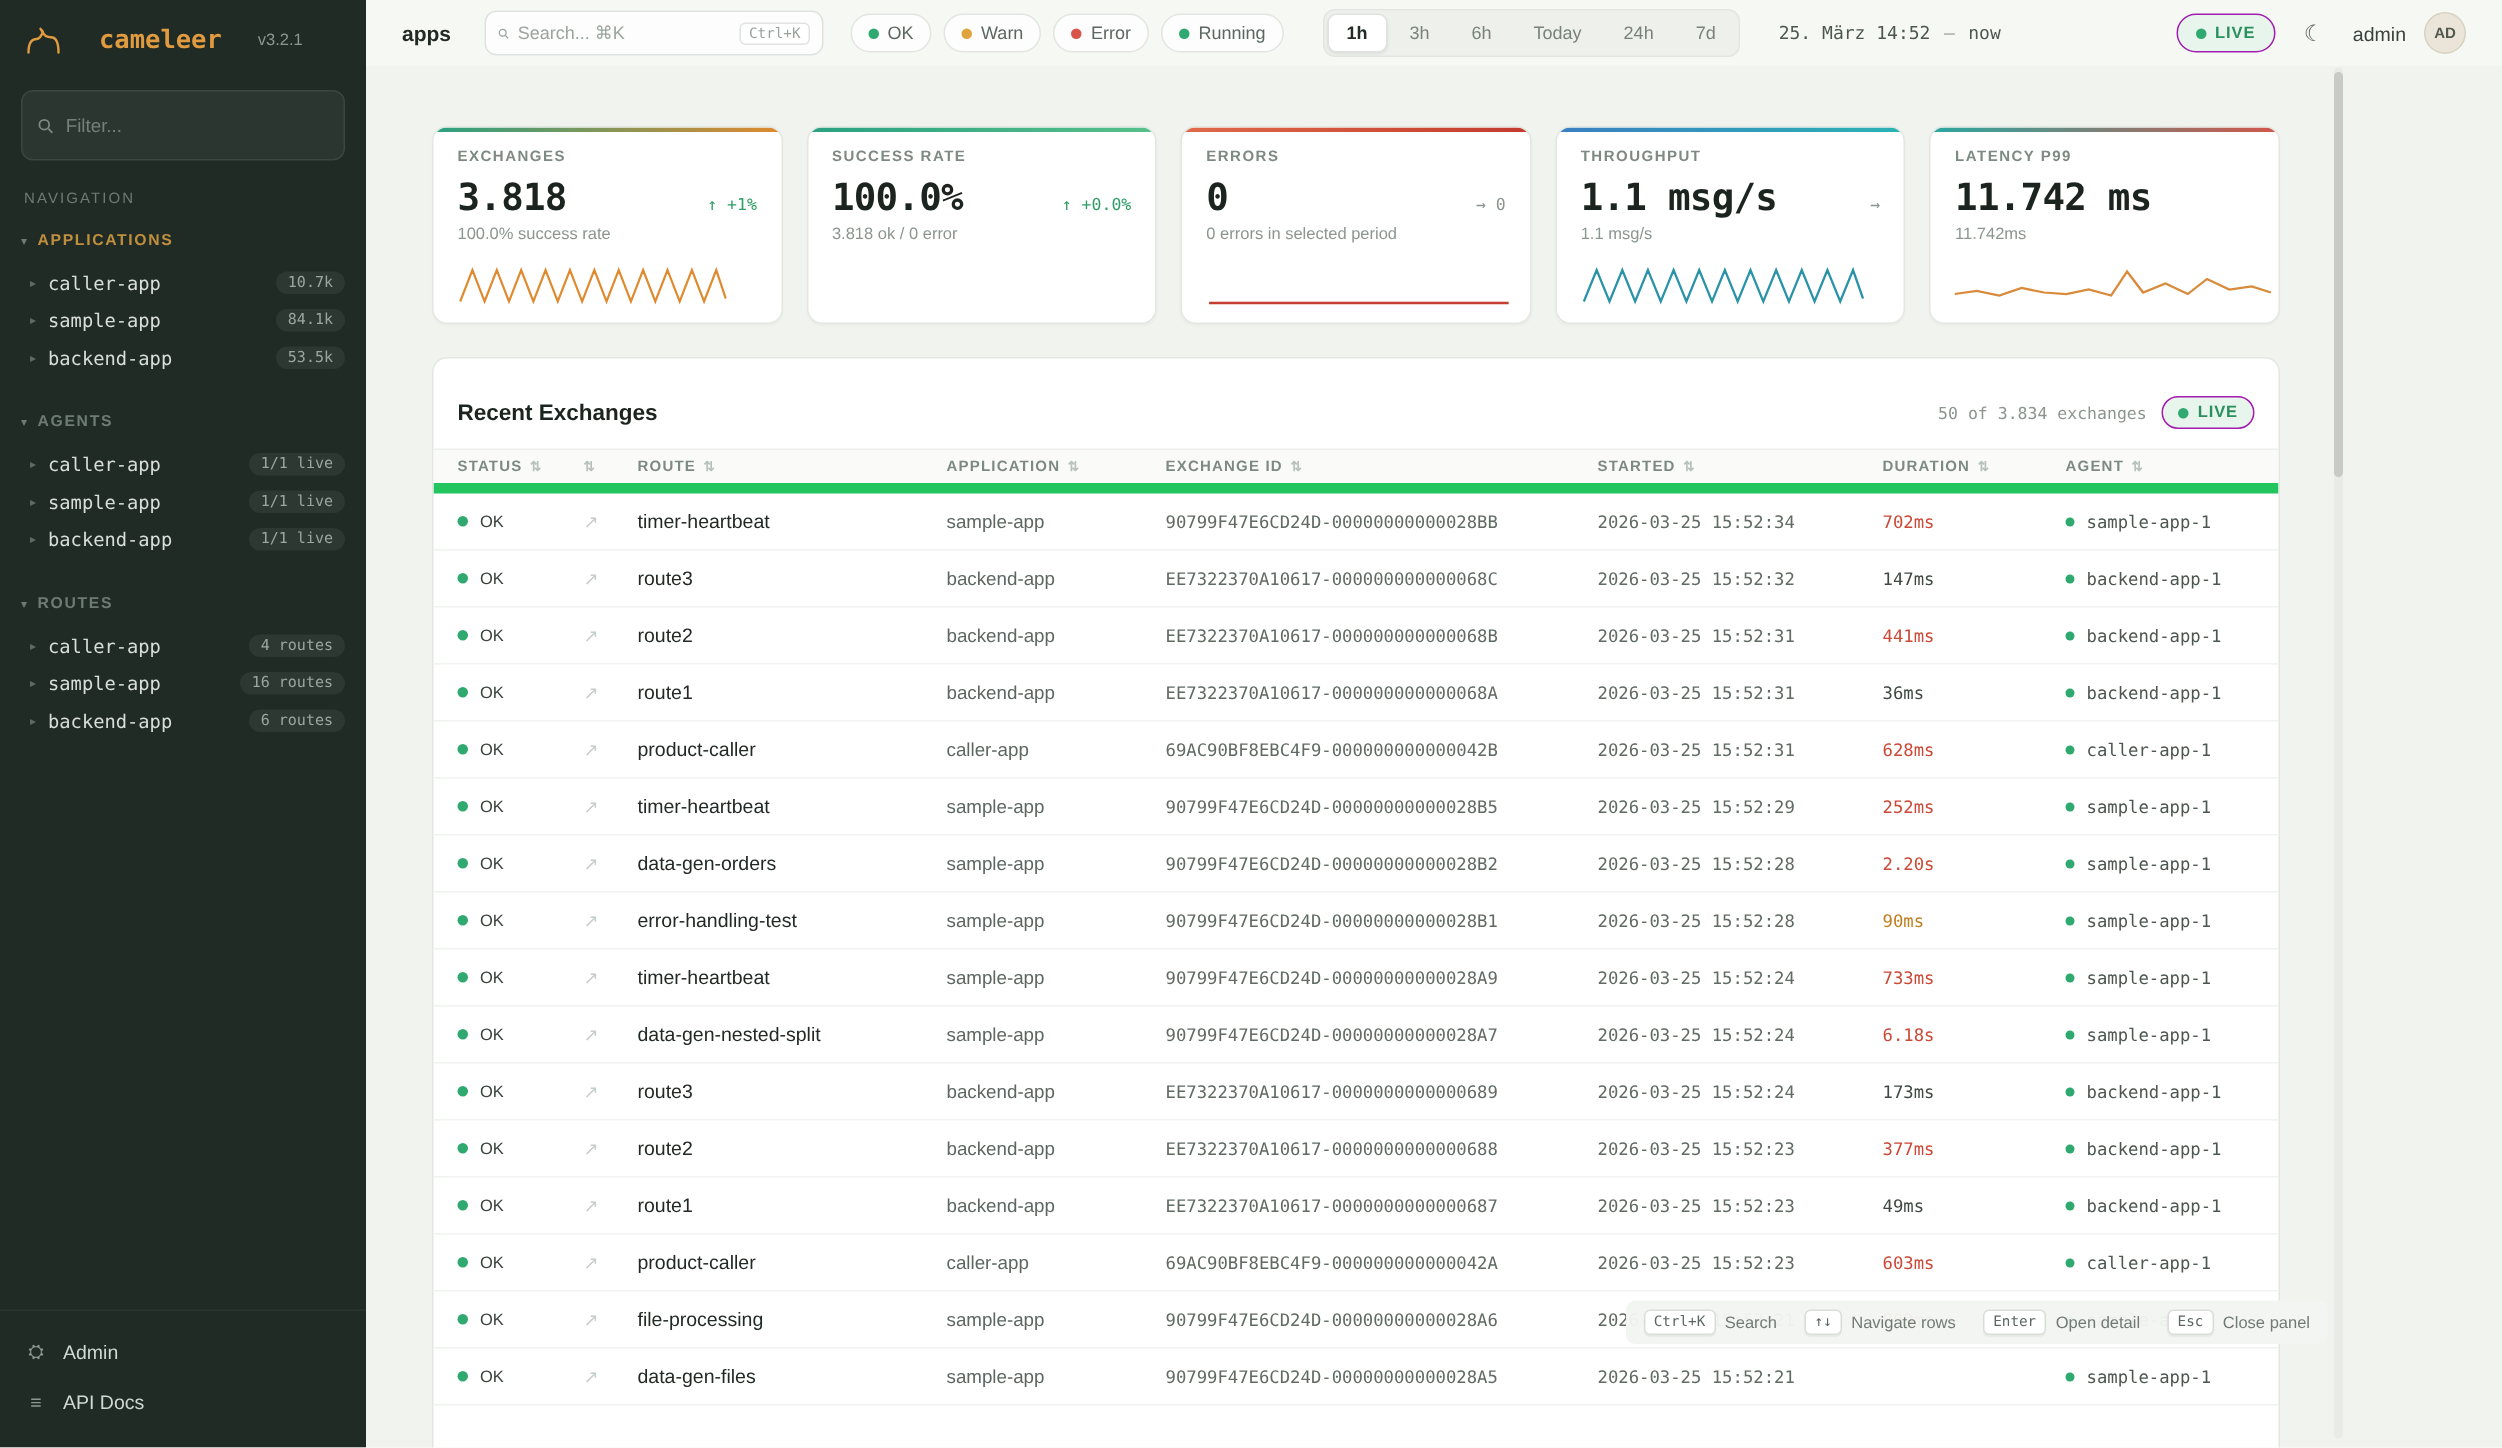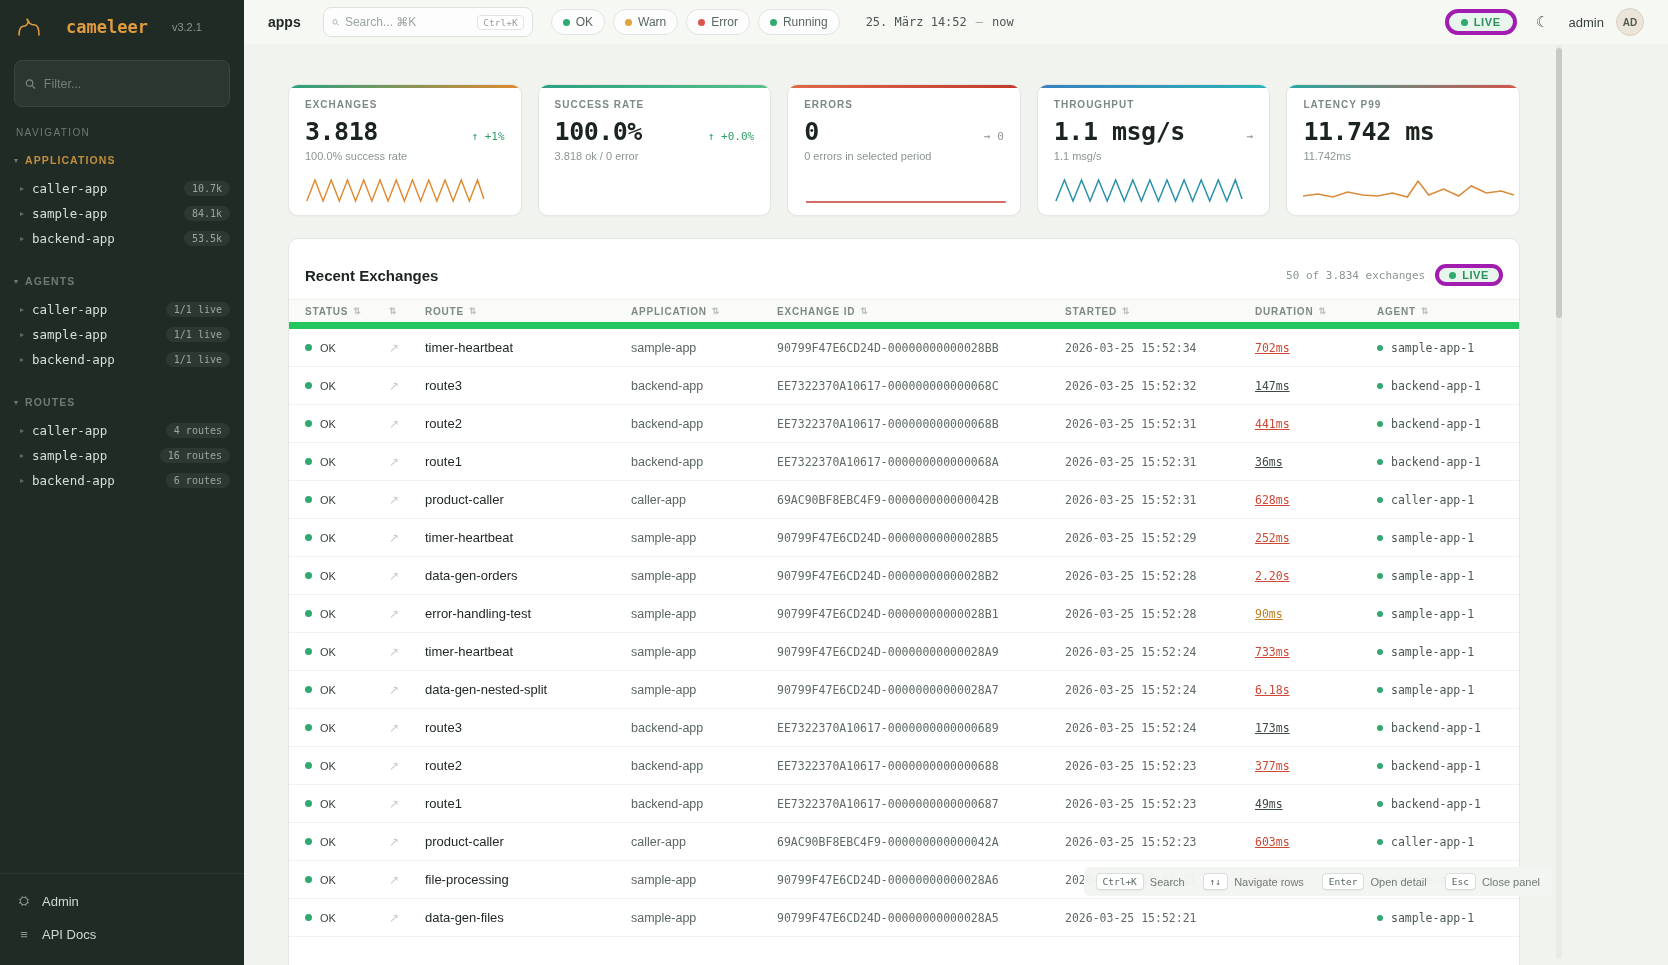--- a/index.html
+++ b/index.html
@@ -31,36 +31,36 @@
   .item-badge{font-family:var(--mono);font-size:10px;color:#9aa79f;background:#2d3832;padding:2px 8px;border-radius:999px;}
   .side-spacer{flex:1;}
   .side-footer{border-top:1px solid #2b3630;padding:10px 0 14px;}
   .footer-item{display:flex;align-items:center;gap:10px;padding:9px 16px;cursor:pointer;color:#cfd8d2;font-size:13px;}
   .footer-icon{color:#8a968f;font-size:13px;width:16px;text-align:center;}
 
   
   .main{margin-left:244px;height:965px;position:relative;background:#f1f3ef;}
   .topbar{height:44px;display:flex;align-items:center;padding:0 24px;gap:12px;background:#f6f8f4;}
   .context-label{font-weight:bold;font-size:14px;color:#222a25;margin-right:10px;}
-  .search{width:210px;height:30px;background:#fcfdfc;border:1px solid #dfe3df;border-radius:8px;display:flex;align-items:center;padding:0 8px;gap:6px;}
+  .search{width:226px;height:30px;background:#fcfdfc;border:1px solid #dfe3df;border-radius:8px;display:flex;align-items:center;padding:0 8px;gap:6px;}
   .search input{border:none;outline:none;background:transparent;font-size:12px;color:#4c5751;width:100%;font-family:var(--sans);}
   .search input::placeholder{color:#9aa59e;}
   .kbd-chip{border:1px solid #e0e3e0;border-radius:4px;font-family:var(--mono);font-size:9.5px;color:#98a39c;padding:1px 5px;background:#fff;white-space:nowrap;}
   .chips{display:flex;gap:8px;margin-left:6px;}
   .chip{display:flex;align-items:center;gap:6px;height:26px;padding:0 11px;background:#fcfdfc;border:1px solid #e2e5e1;border-radius:999px;font-size:12px;color:#5c6761;cursor:pointer;}
   .dot{width:7px;height:7px;border-radius:50%;background:var(--green);flex:none;}
   .chip[data-kind="warn"] .dot{background:var(--amber);}
   .chip[data-kind="error"] .dot{background:#d9544a;}
   .ranges{margin-left:14px;display:flex;gap:2px;background:#eef0ec;border:1px solid #e2e5e1;border-radius:8px;padding:2px;}
   .range-btn{height:26px;padding:0 12px;border-radius:6px;font-size:12px;color:#78837c;background:transparent;border:1px solid transparent;cursor:pointer;font-family:var(--sans);}
   .range-btn[data-active="true"]{background:#fff;color:#232b26;border-color:#dfe3df;font-weight:bold;box-shadow:0 1px 2px rgba(0,0,0,.07);}
   .date-range{margin-left:14px;font-family:var(--mono);font-size:12px;color:#4c5751;display:flex;gap:9px;align-items:center;}
   .date-sep{color:#9aa59e;}
   .top-spacer{flex:1;}
-  .live-pill{background:#e7f5ec;border:4px solid #a21caf;border-radius:999px;height:26px;padding:0 12px;display:flex;align-items:center;gap:6px;}
+  .live-pill{background:#e7f5ec;border:1px solid #a21caf;border-radius:999px;height:26px;padding:0 12px;display:flex;align-items:center;gap:6px;}
   .live-pill .live-text{font-size:11px;font-weight:bold;letter-spacing:.6px;color:#2c8f5d;}
   .theme-toggle{width:28px;height:28px;border:none;background:transparent;color:#5c6761;font-size:15px;cursor:pointer;}
   .user-name{font-size:13px;color:#39423c;}
   .avatar{width:28px;height:28px;border-radius:50%;background:#eae5d8;border:1px solid #d8d2c2;display:flex;align-items:center;justify-content:center;font-size:10px;font-weight:bold;color:#51584e;cursor:pointer;}
 
   
   .content{margin:40px 148px 0 44px;width:1232px;}
   .cards{display:grid;grid-template-columns:repeat(5,1fr);gap:16px;margin-bottom:22px;}
   .card{background:#fff;border:1px solid var(--border);border-radius:10px;height:132px;padding:14px 16px 10px;position:relative;overflow:hidden;box-shadow:0 1px 2px rgba(0,0,0,.03);}
   .card::before{content:"";position:absolute;left:0;top:0;right:0;height:3px;}
@@ -89,21 +89,21 @@
   .thead{background:#fafbf9;border-top:1px solid #eef0ed;border-bottom:7px solid #22c55e;height:30px;}
   .th{display:flex;align-items:center;gap:5px;font-size:10px;font-weight:bold;letter-spacing:.8px;color:#7d8a82;}
   .sort{color:#b9c2ba;font-size:9px;cursor:pointer;}
   .row{height:38px;border-bottom:1px solid #f1f3f0;cursor:pointer;}
   .c-status{display:flex;align-items:center;gap:8px;font-size:11px;color:#39423c;}
   .c-link{color:#c6cec8;font-size:12px;}
   .c-link::before{content:"↗";}
   .c-route{font-size:13px;color:#222a25;}
   .c-app{font-size:12.5px;color:#5c6761;}
   .c-id,.c-started{font-family:var(--mono);font-size:11.5px;color:#5f6b63;}
-  .c-duration{font-family:var(--mono);font-size:11.5px;color:#3f4a43;text-decoration:underline;}
+  .c-duration{font-family:var(--mono);font-size:11.5px;color:#3f4a43;}
   .c-duration[data-speed="slow"]{color:var(--red);}
   .c-duration[data-speed="warn"]{color:#c07f1f;}
   .c-agent{display:flex;align-items:center;gap:8px;font-family:var(--mono);font-size:11.5px;color:#4c5750;}
   .c-agent .dot{width:6px;height:6px;}
 
   
   .hints{position:absolute;right:116px;bottom:69px;background:rgba(243,245,241,.96);border-radius:6px;display:flex;gap:18px;align-items:center;padding:6px 12px;}
   .hint{display:flex;align-items:center;gap:6px;}
   .hint kbd{background:#fff;border:1px solid #d9ded8;border-radius:4px;font-family:var(--mono);font-size:9.5px;color:#5c6761;padding:2px 6px;box-shadow:0 1px 1px rgba(0,0,0,.05);}
   .hint-label{font-size:11px;color:#707b74;}
@@ -249,20 +249,29 @@
         <span class="chip" data-kind="error">
         <span class="dot"></span>
         <span>Error</span>
       </span>
         <span class="chip" data-kind="running">
         <span class="dot"></span>
         <span>Running</span>
       </span>
       </div>
 
+    <div class="ranges">
+
+    <button class="range-btn" data-active="true">1h</button>
+        <button class="range-btn" data-active="false">3h</button>
+        <button class="range-btn" data-active="false">6h</button>
+        <button class="range-btn" data-active="false">Today</button>
+        <button class="range-btn" data-active="false">24h</button>
+        <button class="range-btn" data-active="false">7d</button>
+      </div>
 
     <div class="date-range">
       <span>25. März 14:52</span>
       <span class="date-sep">—</span>
       <span>now</span>
     </div>
 
     <div class="top-spacer"></div>
 
     <span class="live-pill">

